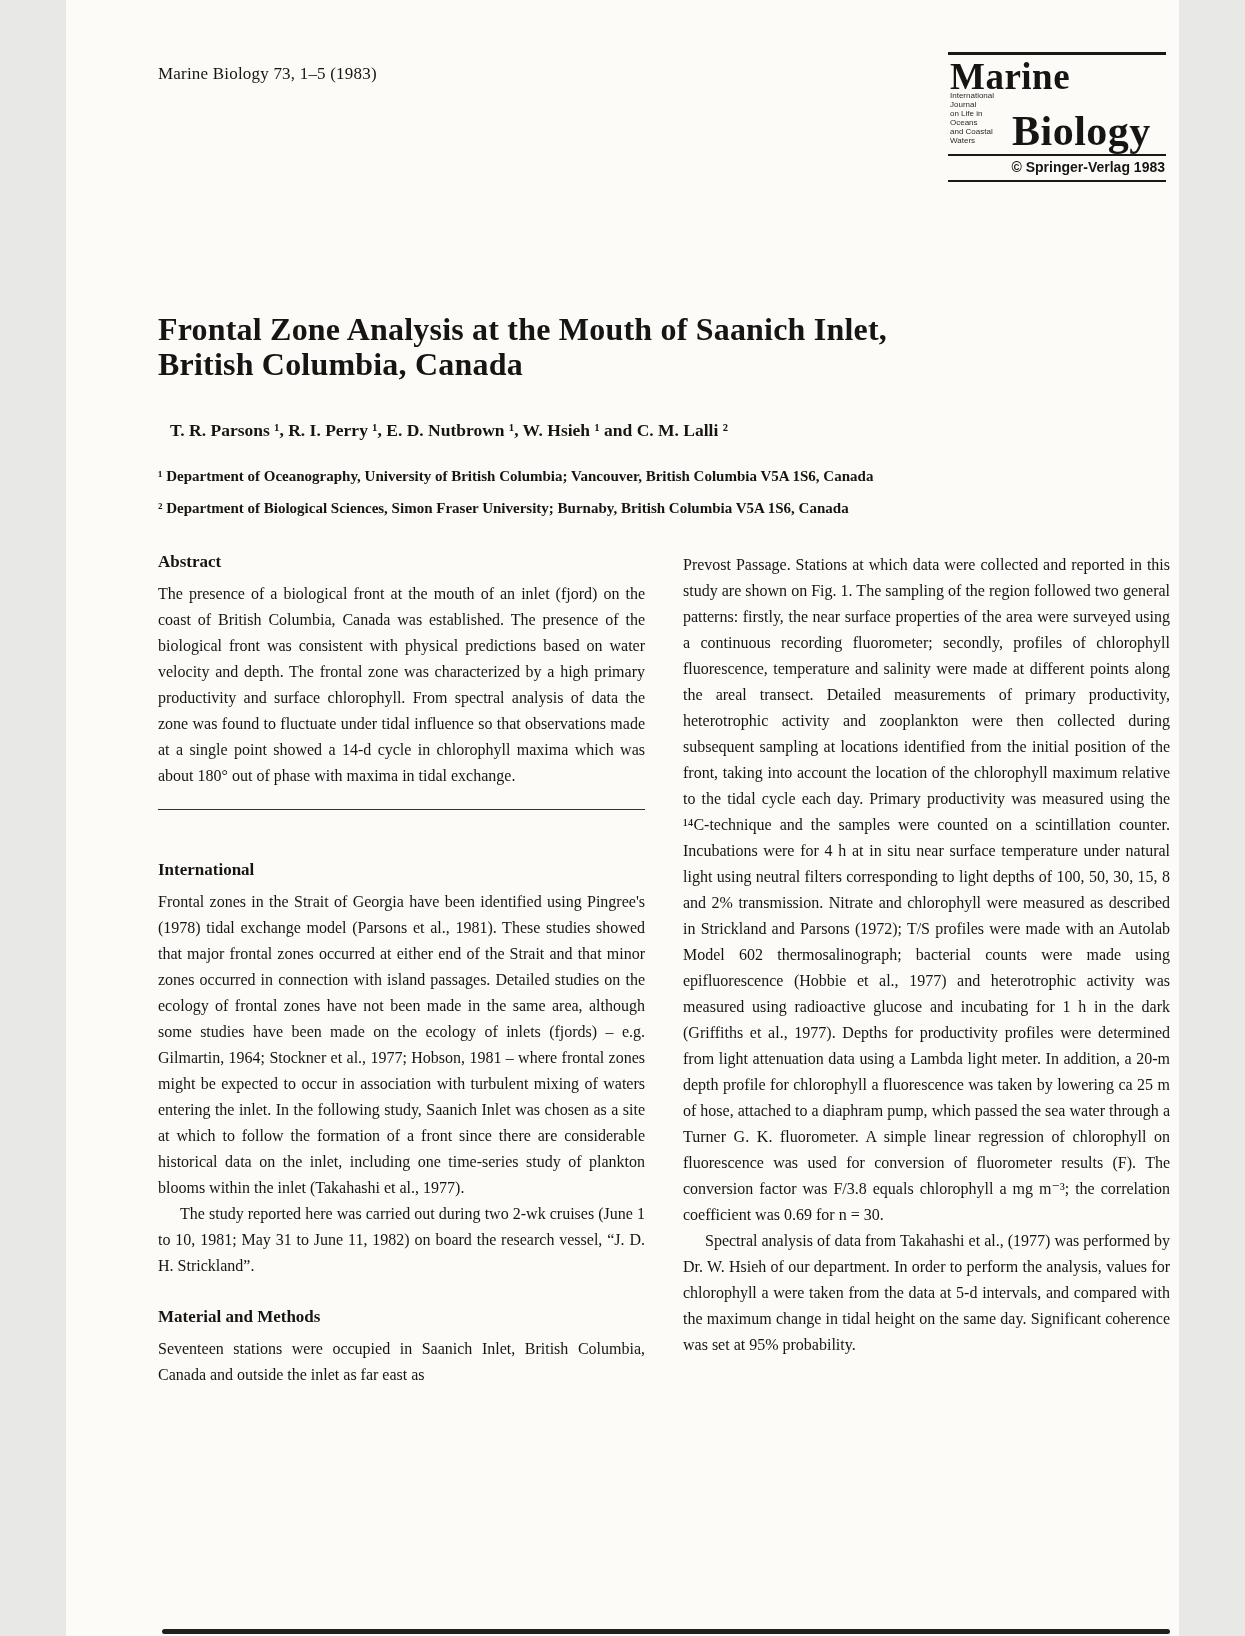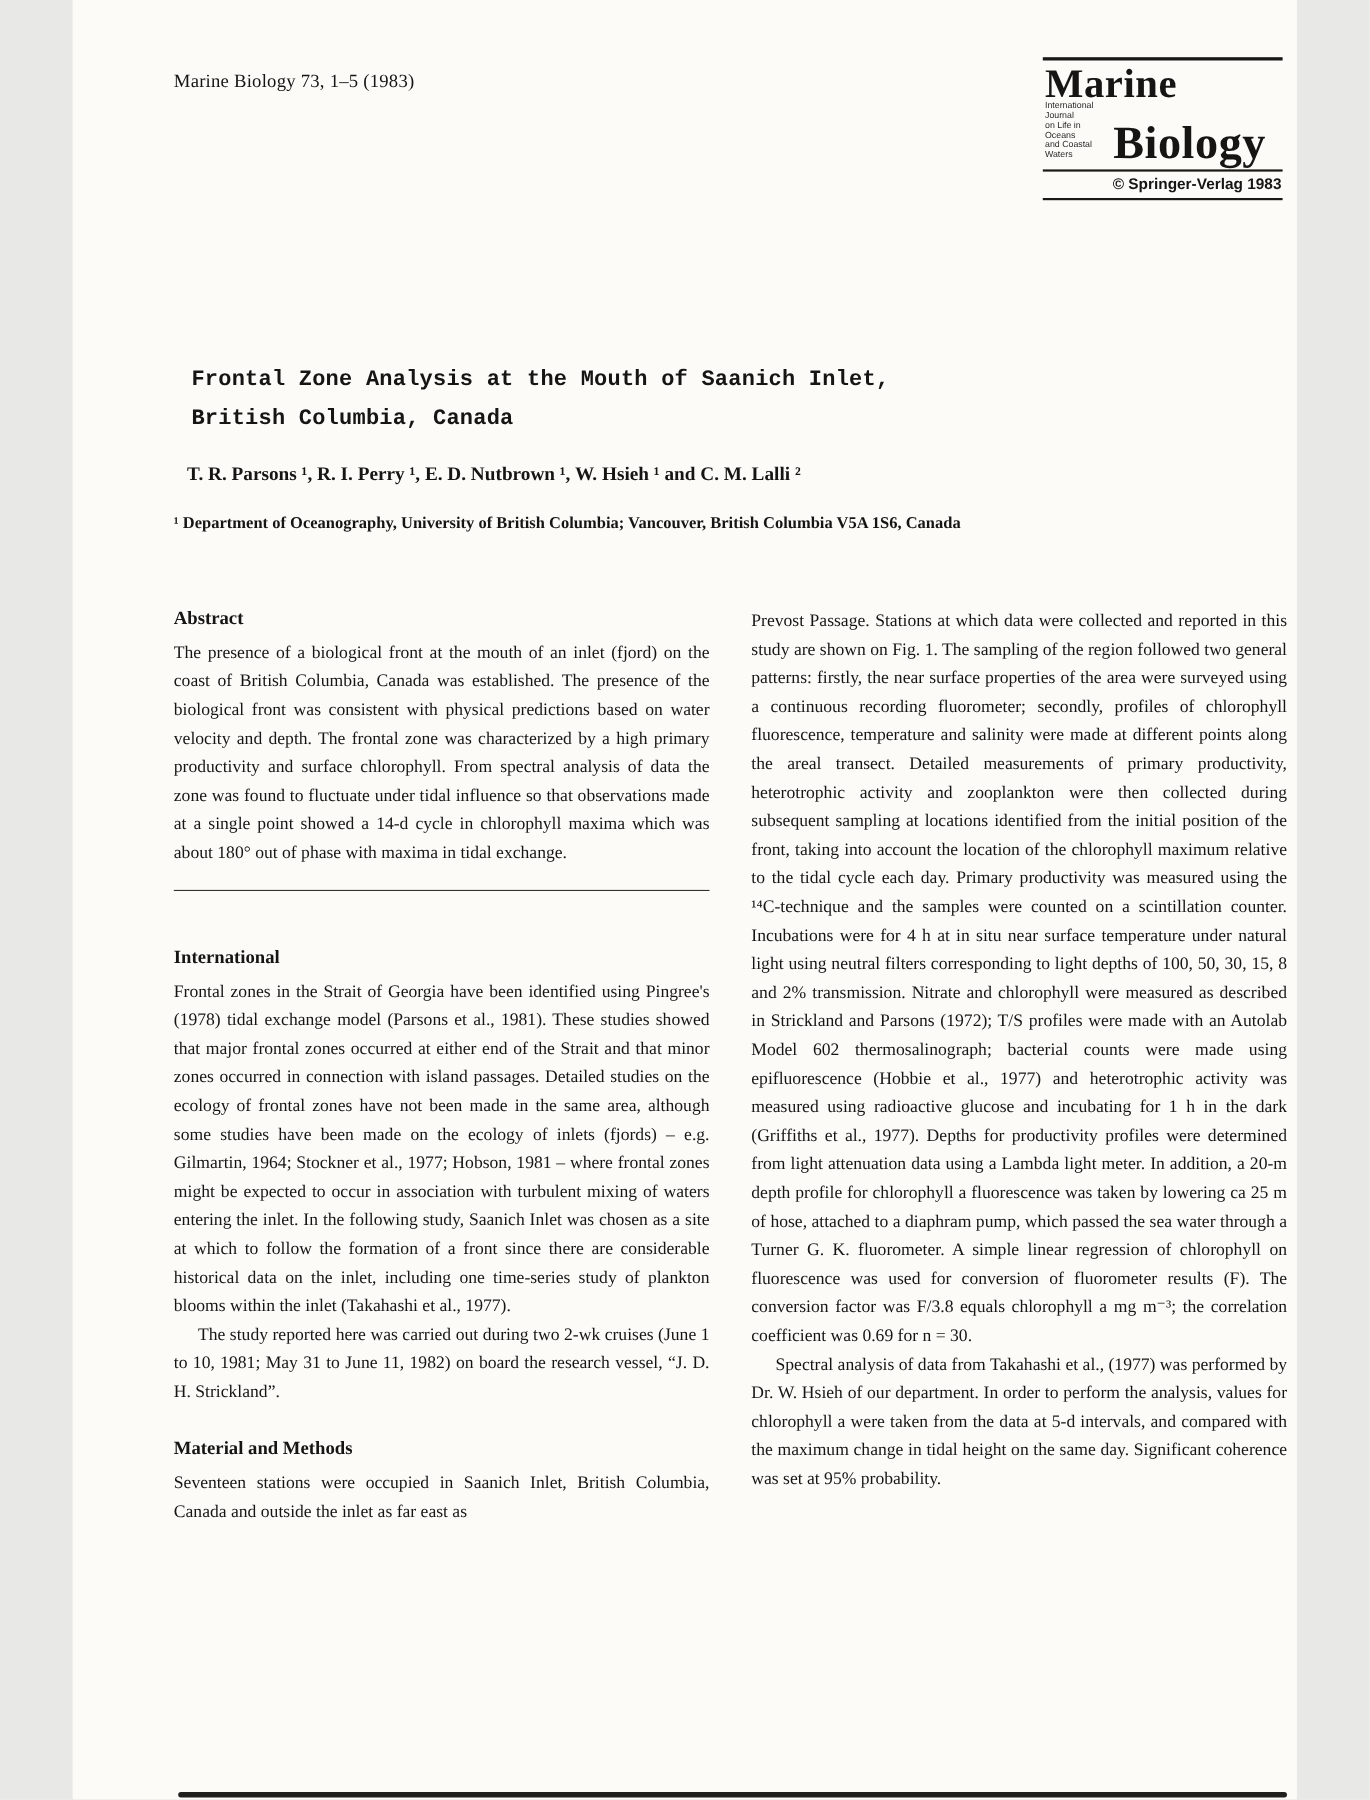--- a/index.html
+++ b/index.html
@@ -71,26 +71,25 @@
     text-align: right;
     padding: 3px 1px 5px 0;
   }
 
   
   .article-title {
     position: absolute;
     left: 92px;
     top: 312px;
     width: 900px;
-    margin: 16px;
-    font-size: 20px;
+    margin: 0;
+    font-size: 32px;
     font-weight: bold;
     line-height: 35px;
     letter-spacing: 0.2px;
-    font-family: Liberation Mono, monospace;
   }
   .authors {
     position: absolute;
     left: 104px;
     top: 420px;
     width: 1010px;
     font-size: 17.5px;
     font-weight: bold;
   }
   .affiliations {
@@ -168,20 +167,21 @@
     <div class="logo-rule thin"></div>
   </div>
 
   <h1 class="article-title prewrap">Frontal Zone Analysis at the Mouth of Saanich Inlet,
 British Columbia, Canada</h1>
 
   <div class="authors">T. R. Parsons ¹, R. I. Perry ¹, E. D. Nutbrown ¹, W. Hsieh ¹ and C. M. Lalli ²</div>
 
   <div class="affiliations">
     <div class="affiliation">¹  Department of Oceanography, University of British Columbia; Vancouver, British Columbia V5A 1S6, Canada</div>
+    <div class="affiliation">²  Department of Biological Sciences, Simon Fraser University; Burnaby, British Columbia V5A 1S6, Canada</div>
   </div>
 
   <div class="columns">
 
     <div class="col">
       <h2 class="section-heading">Abstract</h2>
       <p class="body-par">The presence of a biological front at the mouth of an inlet (fjord) on the coast of British Columbia, Canada was established. The presence of the biological front was consistent with physical predictions based on water velocity and depth. The frontal zone was characterized by a high primary productivity and surface chlorophyll. From spectral analysis of data the zone was found to fluctuate under tidal influence so that observations made at a single point showed a 14-d cycle in chlorophyll maxima which was about 180° out of phase with maxima in tidal exchange.</p>
 
       <hr class="abstract-rule">
 

